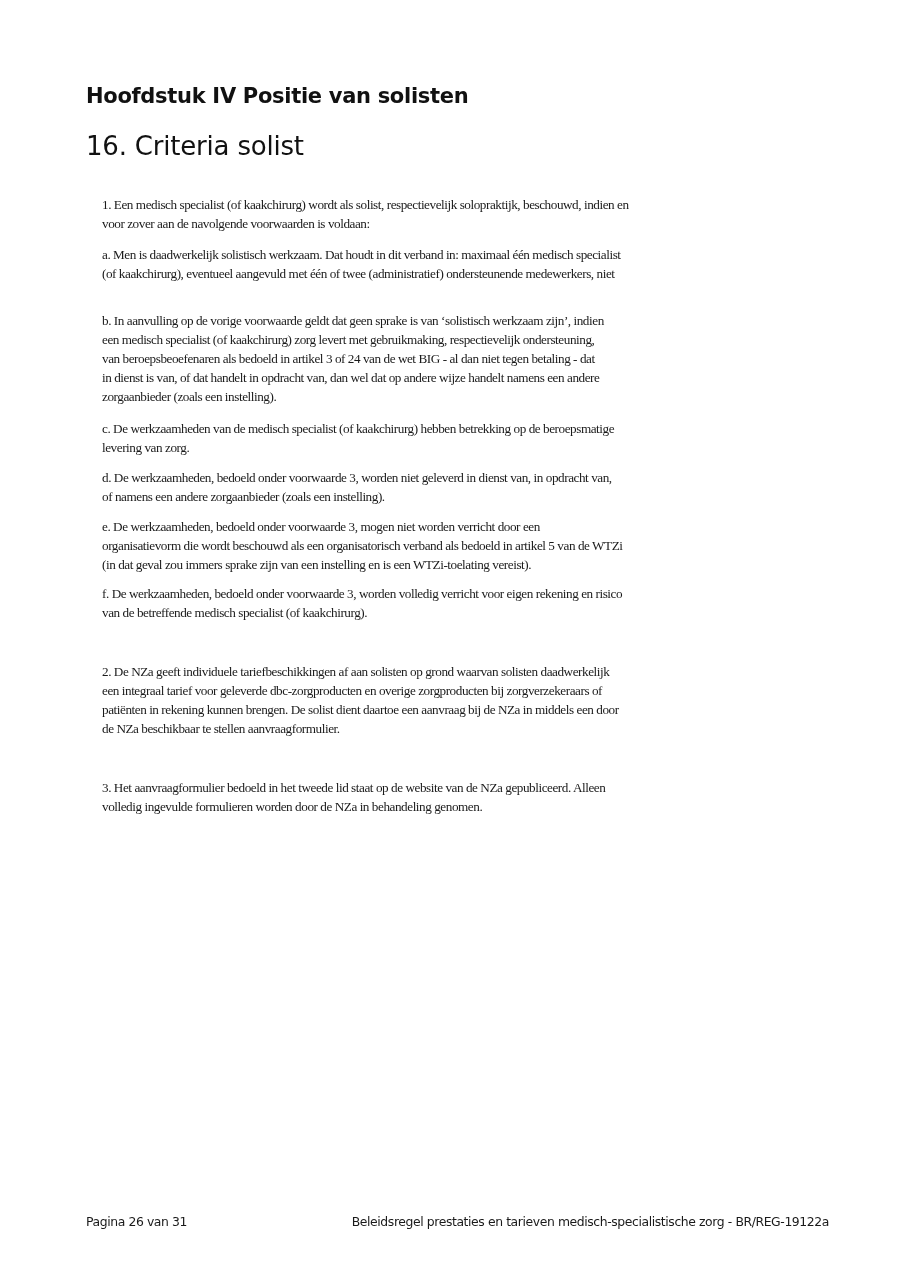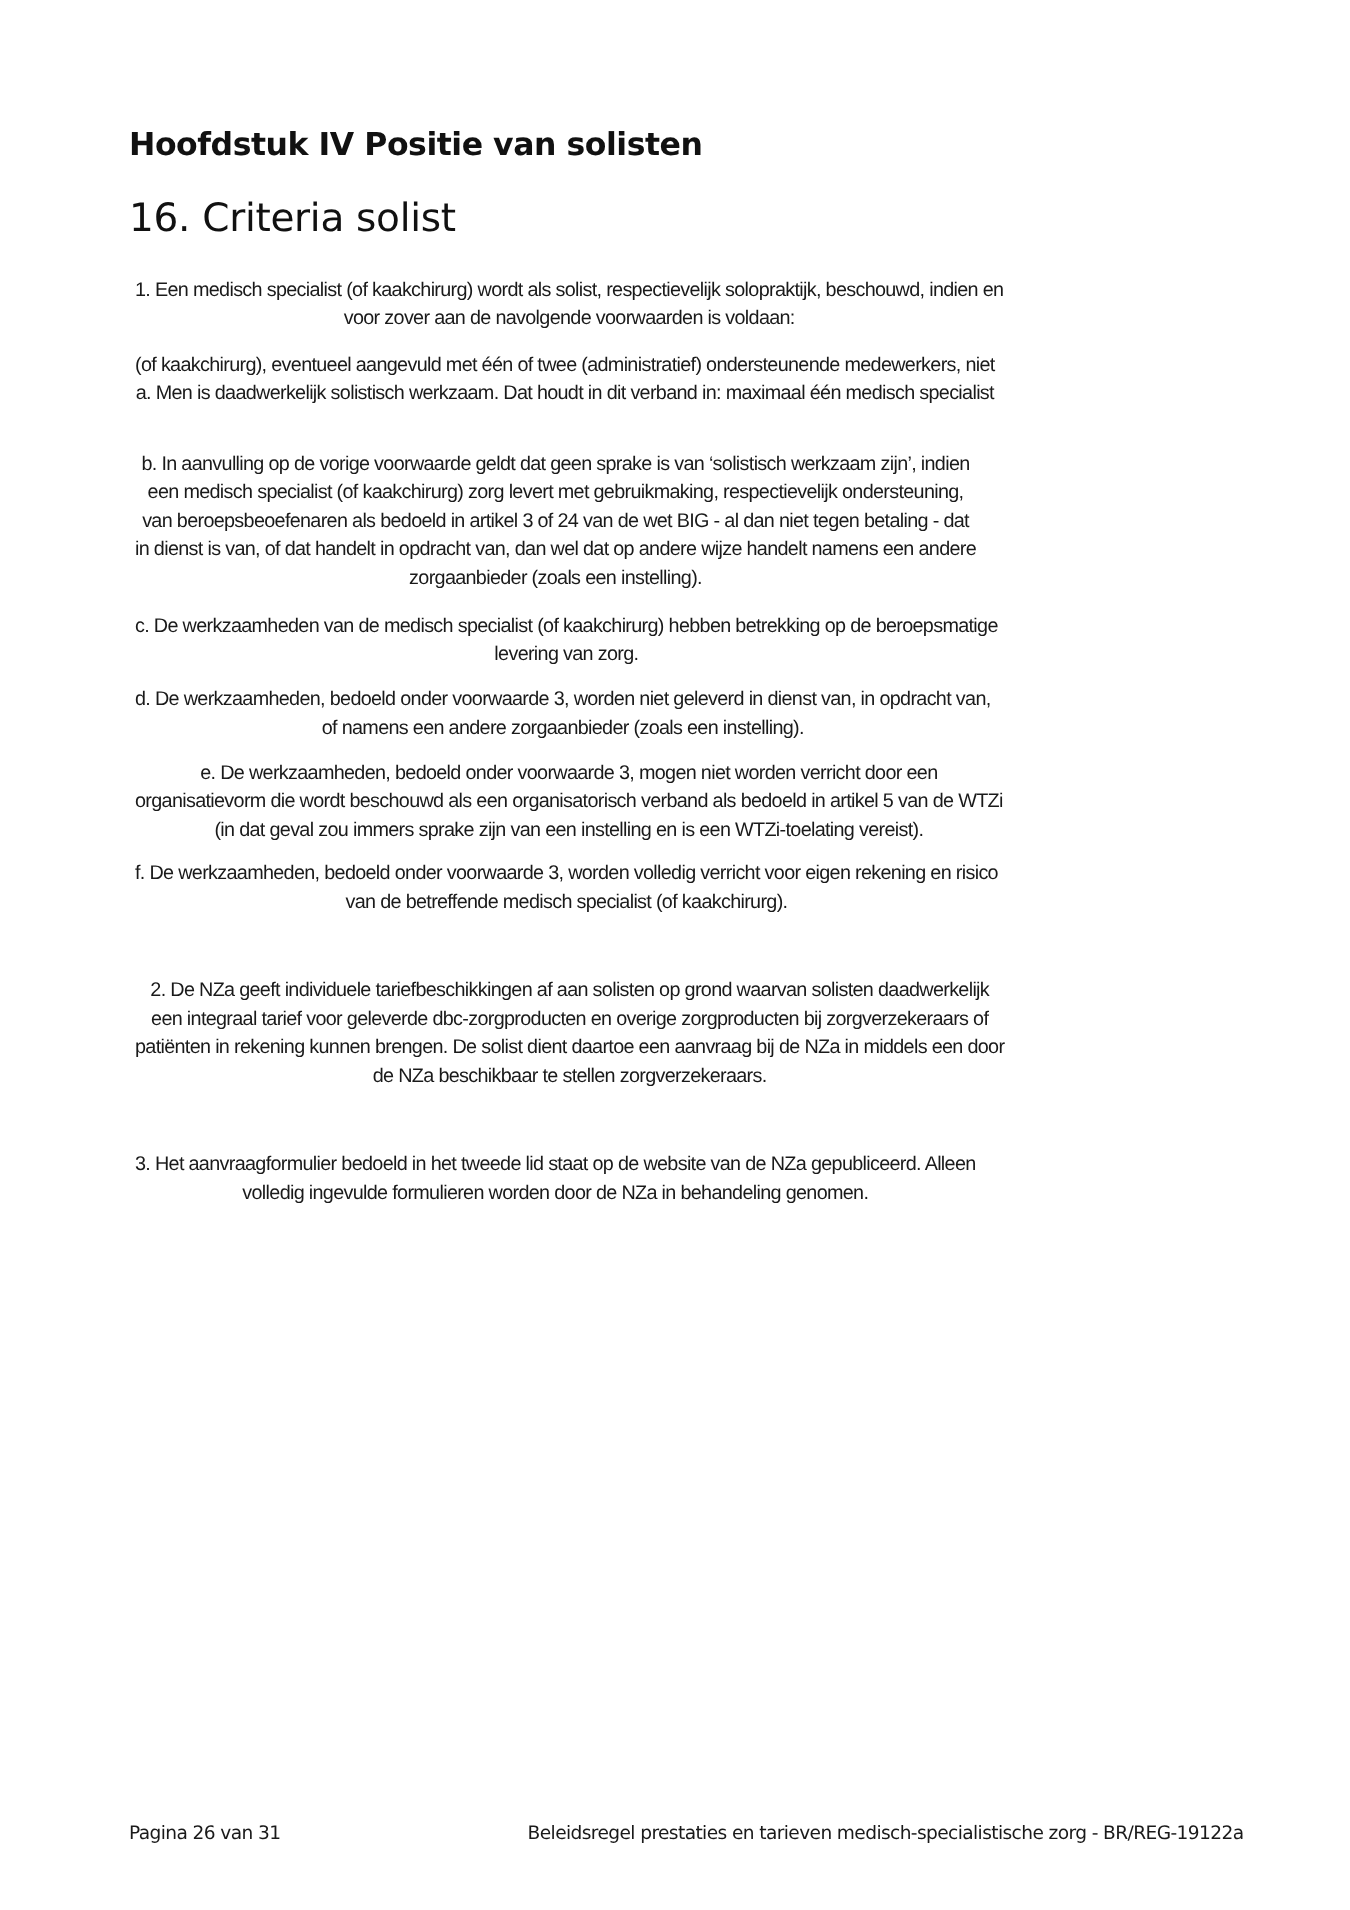--- a/index.html
+++ b/index.html
@@ -42,28 +42,27 @@
       font-family: "DejaVu Sans", sans-serif;
       font-weight: normal;
       font-size: 26px;
       letter-spacing: -0.2px;
       color: #111;
       white-space: nowrap;
     }
     .para {
       position: absolute;
       left: 86px;
-      margin: 4px;
-      font-family: Liberation Sans, sans-serif;
+      margin: 16px;
+      font-family: Liberation Serif, serif;
       font-size: 13.2px;
       line-height: 19px;
       letter-spacing: -0.45px;
       color: #1a1a1a;
       white-space: nowrap;
-      text-align: center;
     }
     .para .line { display: block; }
     .footer {
       position: absolute;
       top: 1214px;
       font-family: "DejaVu Sans", sans-serif;
       font-size: 12.4px;
       letter-spacing: -0.4px;
       color: #1a1a1a;
       white-space: nowrap;
@@ -80,22 +79,22 @@
 
   <h1 class="chapter-title">Hoofdstuk IV Positie van solisten</h1>
   <h2 class="section-title">16. Criteria solist</h2>
 
   <p class="para" style="top:179px">
     <span class="line">1. Een medisch specialist (of kaakchirurg) wordt als solist, respectievelijk solopraktijk, beschouwd, indien en</span>
     <span class="line">voor zover aan de navolgende voorwaarden is voldaan:</span>
   </p>
 
   <p class="para" style="top:229px">
+    <span class="line">a. Men is daadwerkelijk solistisch werkzaam. Dat houdt in dit verband in: maximaal één medisch specialist</span>
     <span class="line">(of kaakchirurg), eventueel aangevuld met één of twee (administratief) ondersteunende medewerkers, niet</span>
-    <span class="line">a. Men is daadwerkelijk solistisch werkzaam. Dat houdt in dit verband in: maximaal één medisch specialist</span>
   </p>
 
   <p class="para" style="top:295px">
     <span class="line">b. In aanvulling op de vorige voorwaarde geldt dat geen sprake is van ‘solistisch werkzaam zijn’, indien</span>
     <span class="line">een medisch specialist (of kaakchirurg) zorg levert met gebruikmaking, respectievelijk ondersteuning,</span>
     <span class="line">van beroepsbeoefenaren als bedoeld in artikel 3 of 24 van de wet BIG - al dan niet tegen betaling - dat</span>
     <span class="line">in dienst is van, of dat handelt in opdracht van, dan wel dat op andere wijze handelt namens een andere</span>
     <span class="line">zorgaanbieder (zoals een instelling).</span>
   </p>
 
@@ -117,21 +116,21 @@
 
   <p class="para" style="top:568px">
     <span class="line">f. De werkzaamheden, bedoeld onder voorwaarde 3, worden volledig verricht voor eigen rekening en risico</span>
     <span class="line">van de betreffende medisch specialist (of kaakchirurg).</span>
   </p>
 
   <p class="para" style="top:646px">
     <span class="line">2. De NZa geeft individuele tariefbeschikkingen af aan solisten op grond waarvan solisten daadwerkelijk</span>
     <span class="line">een integraal tarief voor geleverde dbc-zorgproducten en overige zorgproducten bij zorgverzekeraars of</span>
     <span class="line">patiënten in rekening kunnen brengen. De solist dient daartoe een aanvraag bij de NZa in middels een door</span>
-    <span class="line">de NZa beschikbaar te stellen zorgverzekeraars.</span>
+    <span class="line">de NZa beschikbaar te stellen aanvraagformulier.</span>
   </p>
 
   <p class="para" style="top:762px">
     <span class="line">3. Het aanvraagformulier bedoeld in het tweede lid staat op de website van de NZa gepubliceerd. Alleen</span>
     <span class="line">volledig ingevulde formulieren worden door de NZa in behandeling genomen.</span>
   </p>
 
 
   <p class="footer footer-left">Pagina 26 van 31</p>
   <p class="footer footer-right">Beleidsregel prestaties en tarieven medisch-specialistische zorg - BR/REG-19122a</p>

